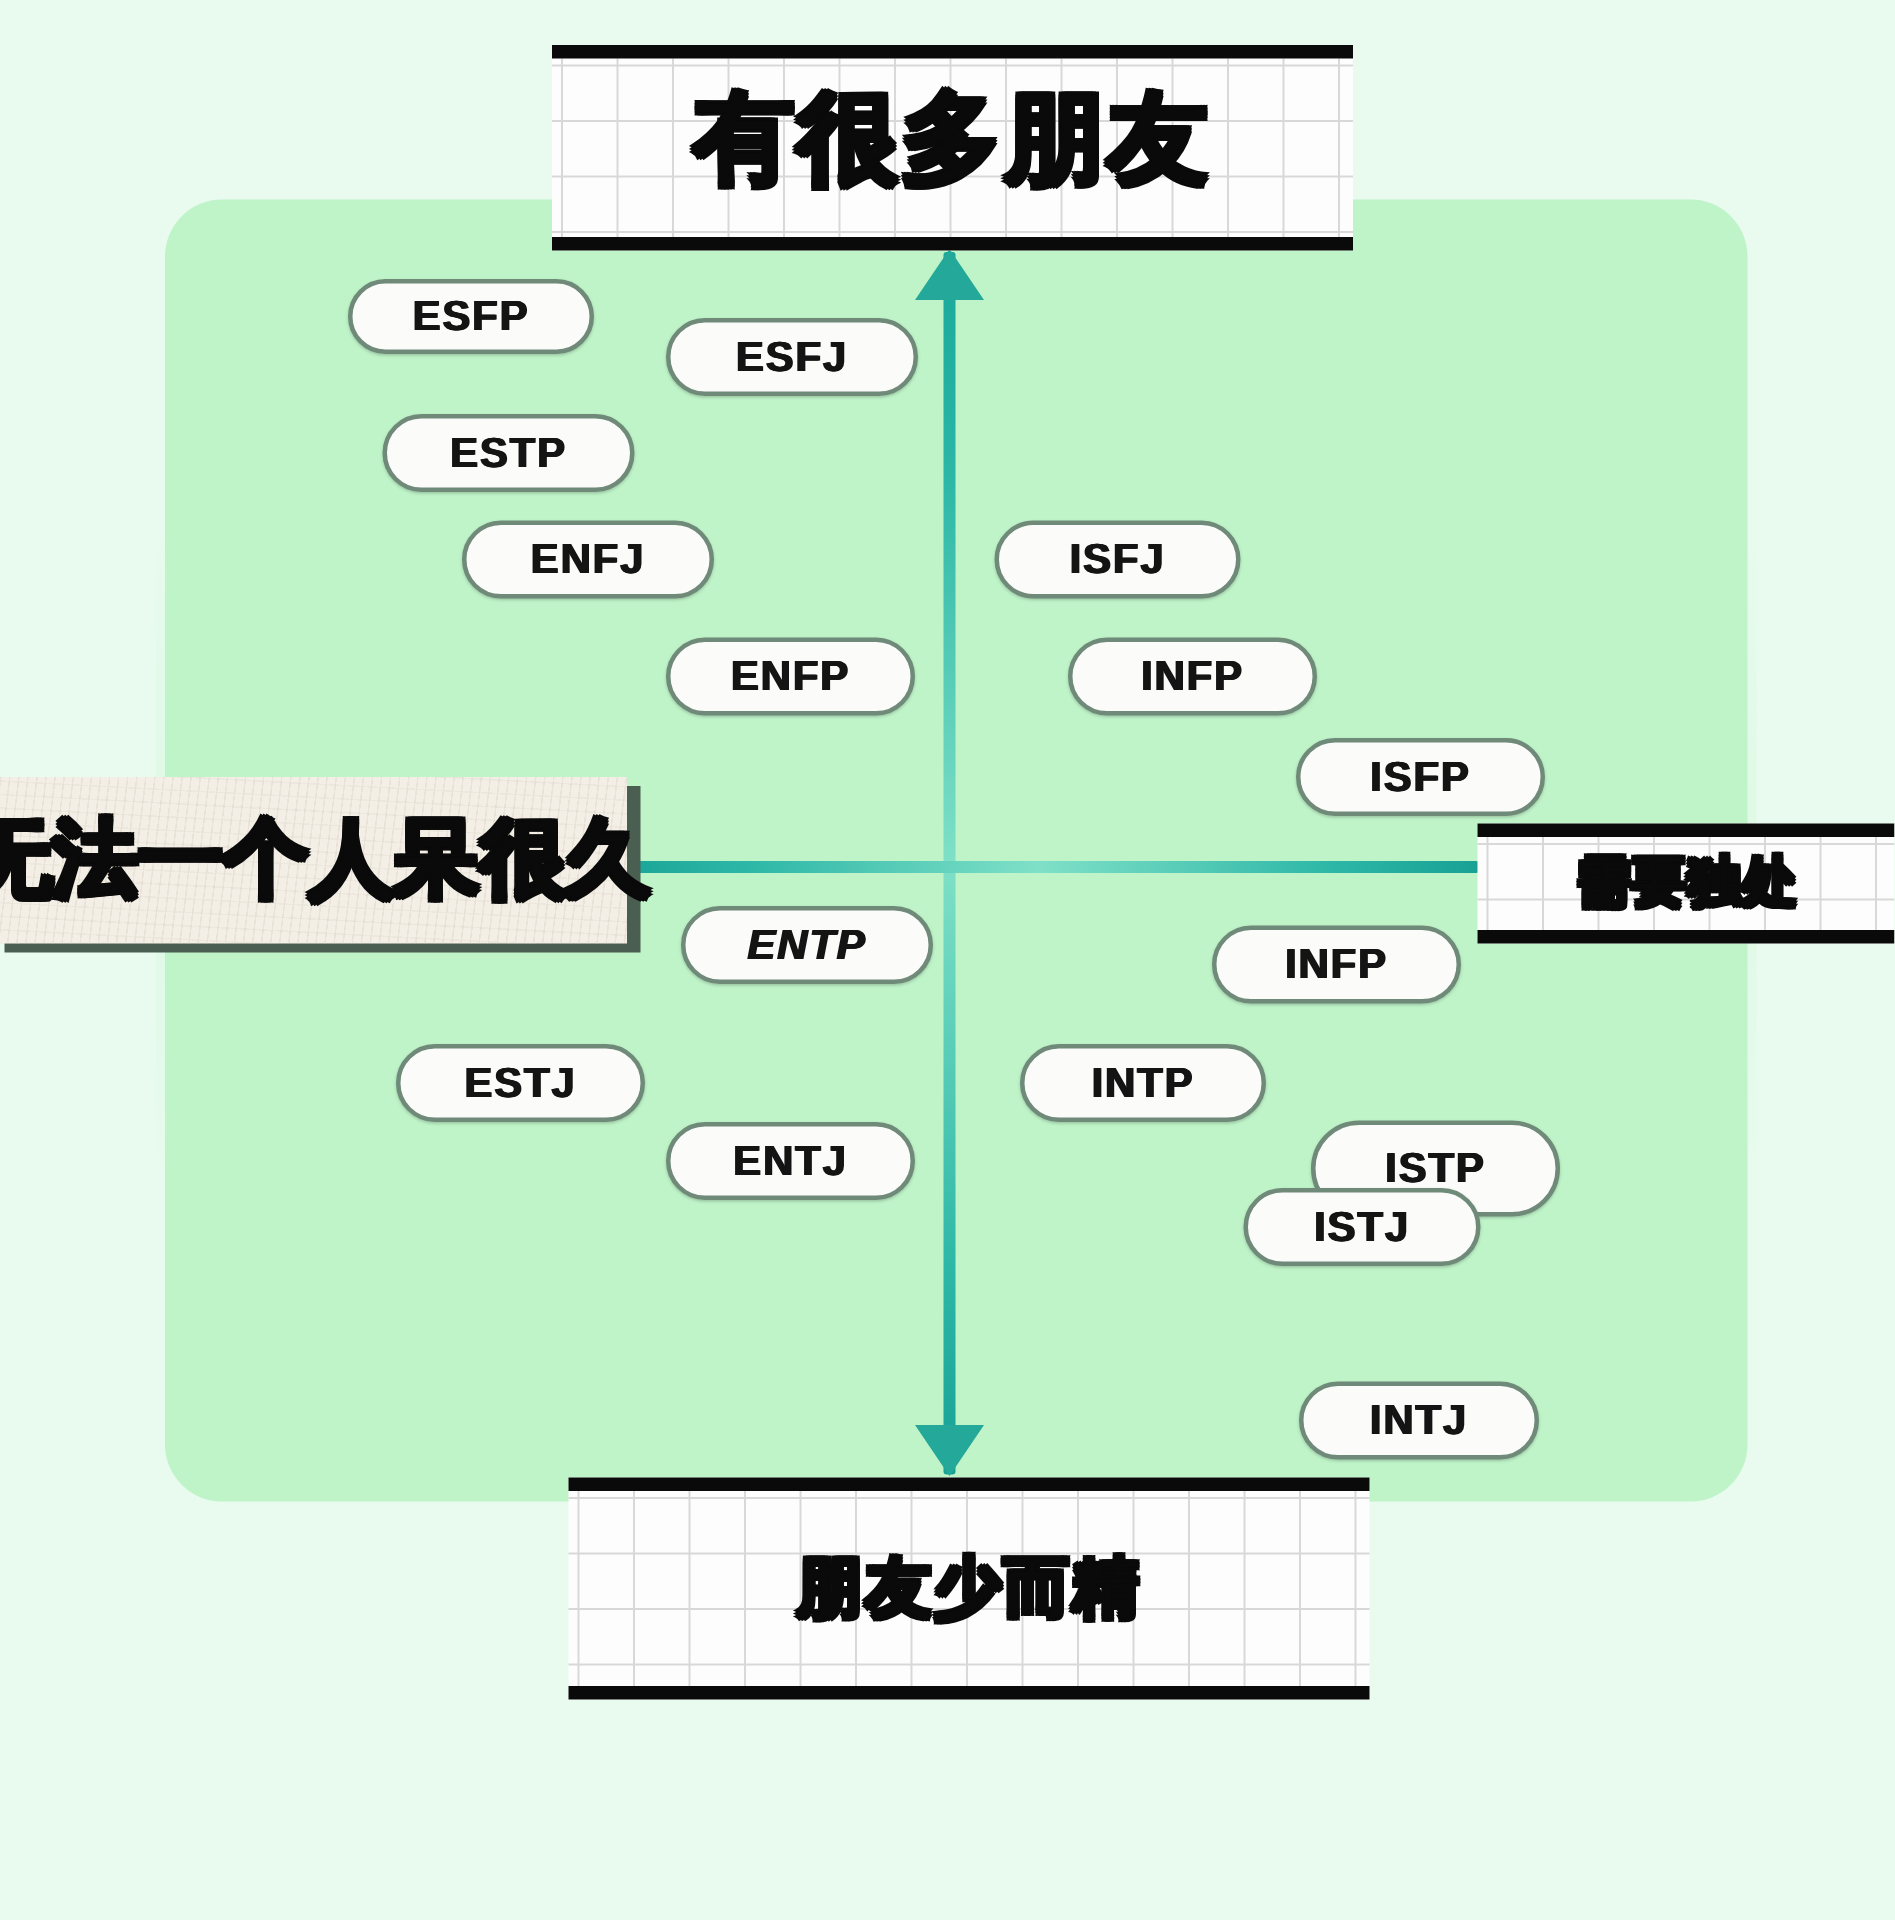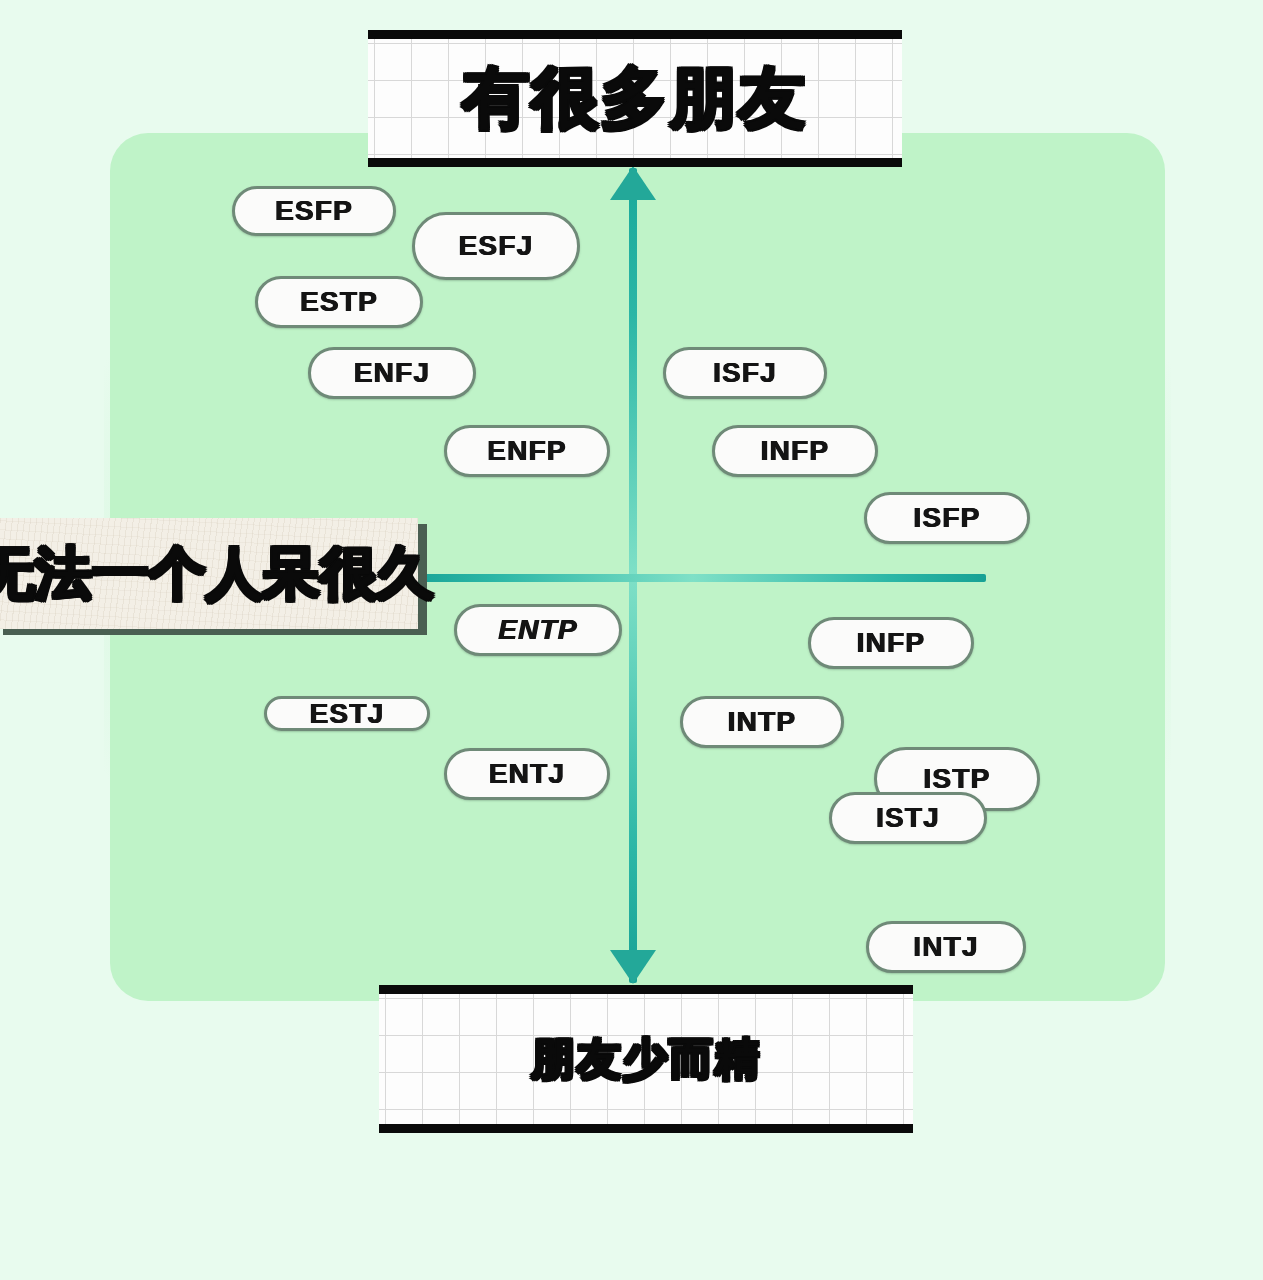--- a/index.html
+++ b/index.html
@@ -111,21 +111,21 @@
        2px 2px 0 #0a0a0a, -2px -2px 0 #0a0a0a,
        2px -2px 0 #0a0a0a, -2px 2px 0 #0a0a0a;
   }
 
   #label-top {
     left: 368px;
     top: 30px;
     width: 534px;
     height: 137px;
   }
-  #label-top .txt { font-size: 67px; letter-spacing: 2px; }
+  #label-top .txt { font-size: 67px; letter-spacing: 2px; font-family: Liberation Mono, monospace; }
 
   #label-bottom {
     left: 379px;
     top: 985px;
     width: 534px;
     height: 148px;
   }
   #label-bottom .txt { font-size: 44px; letter-spacing: 2px; }
 
   #label-right {
@@ -203,36 +203,39 @@
   <div class="arrow-down"></div>
 
   <div class="grid-label" id="label-top">
     <span class="txt">有很多朋友</span>
   </div>
 
   <div class="grid-label" id="label-bottom">
     <span class="txt">朋友少而精</span>
   </div>
 
+  <div class="grid-label" id="label-right">
+    <span class="txt">需要独处</span>
+  </div>
 
   <div id="label-left">
     <span class="txt">无法一个人呆很久</span>
   </div>
 
   <div id="pill-layer">
       <div class="pill" style="left: 232px; top: 186px; width: 164px; height: 50px;">ESFP</div>
-      <div class="pill" style="left: 412px; top: 212px; width: 168px; height: 68px;">ESFJ</div>
+      <div class="pill" style="left: 444px; top: 212px; width: 168px; height: 52px;">ESFJ</div>
       <div class="pill" style="left: 255px; top: 276px; width: 168px; height: 52px;">ESTP</div>
       <div class="pill" style="left: 308px; top: 347px; width: 168px; height: 52px; text-align: center;">ENFJ</div>
       <div class="pill" style="left: 444px; top: 425px; width: 166px; height: 52px;">ENFP</div>
       <div class="pill" style="left: 663px; top: 347px; width: 164px; height: 52px;">ISFJ</div>
       <div class="pill" style="left: 712px; top: 425px; width: 166px; height: 52px;">INFP</div>
       <div class="pill" style="left: 864px; top: 492px; width: 166px; height: 52px;">ISFP</div>
       <div class="pill" style="left: 454px; top: 604px; width: 168px; height: 52px; font-style: italic;">ENTP</div>
-      <div class="pill" style="left: 264px; top: 696px; width: 166px; height: 35px;">ESTJ</div>
+      <div class="pill" style="left: 264px; top: 696px; width: 166px; height: 52px;">ESTJ</div>
       <div class="pill" style="left: 444px; top: 748px; width: 166px; height: 52px;">ENTJ</div>
       <div class="pill" style="left: 808px; top: 617px; width: 166px; height: 52px;">INFP</div>
       <div class="pill" style="left: 680px; top: 696px; width: 164px; height: 52px;">INTP</div>
       <div class="pill" style="left: 874px; top: 747px; width: 166px; height: 64px;">ISTP</div>
       <div class="pill" style="left: 829px; top: 792px; width: 158px; height: 52px;">ISTJ</div>
       <div class="pill" style="left: 866px; top: 921px; width: 160px; height: 52px;">INTJ</div>
     </div>
 
 </div>
 

